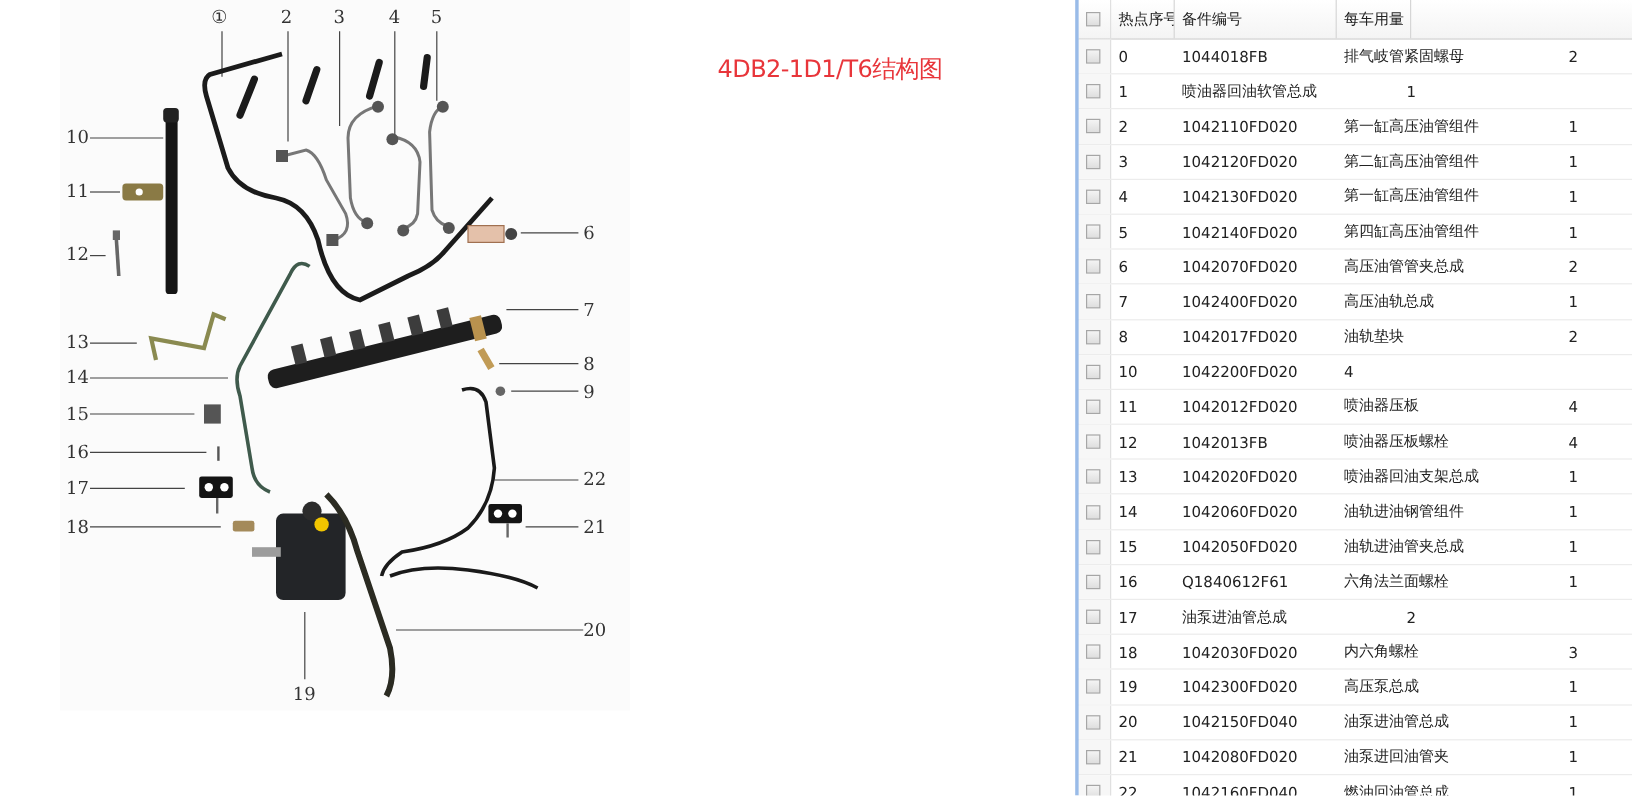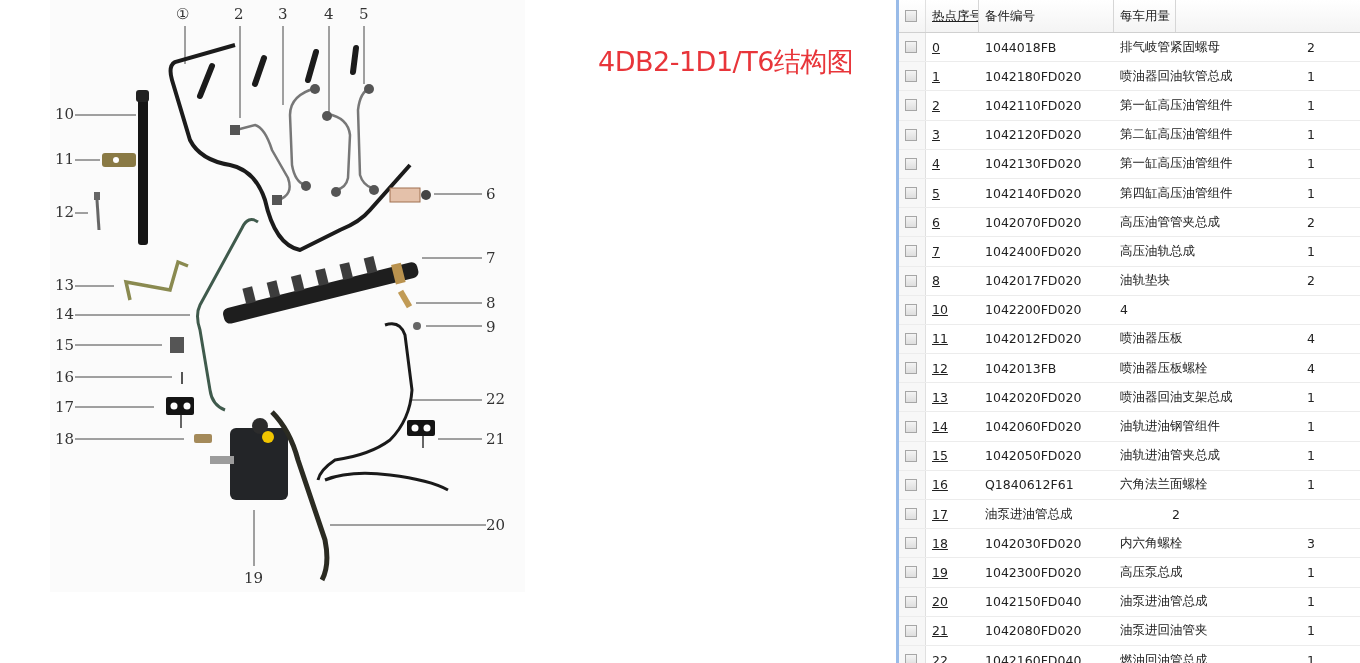--- a/index.html
+++ b/index.html
@@ -10,38 +10,38 @@
   .diagram {
     position:absolute; left:50px; top:0; width:475px; height:592px;
     background:#fbfbfb;
   }
   .diagram svg { position:absolute; left:0; top:0; }
   .callout {
     position:absolute; font-family:"DejaVu Serif", serif; font-size:15px;
     color:#333; line-height:1;
   }
   .title {
-    position:absolute; left:598px; top:44px; font-size:27px; color:#e8353a;
+    position:absolute; left:598px; top:44px; font-size:20px; color:#e8353a;
     font-family:"DejaVu Sans", sans-serif; letter-spacing:-0.5px;
   }
   .grid {
     position:absolute; left:896px; top:0; width:464px; height:663px;
     border-left:3px solid #99bbe8; background:#fff;
   }
   .grid-header {
     display:flex; height:32px; border-bottom:1px solid #d0d0d0;
     background:linear-gradient(#ffffff,#f4f4f4);
   }
   .hcell, .cell {
     font-size:12.5px; color:#222; display:flex; align-items:center;
     box-sizing:border-box; padding-left:6px; white-space:nowrap; overflow:hidden;
   }
   .hcell { border-right:1px solid #d6d6d6; }
   .c-chk { width:27px; padding-left:6px; border-right:1px solid #e0e0e0; }
-  .c-idx { width:53px;text-decoration:underline; }
+  .c-idx { width:53px; }
   .c-code { width:135px; }
   .c-name { width:187px; }
   .c-qty { width:62px; }
   .row { display:flex; height:28.2px; border-bottom:1px solid #ececec; }
   .row .c-chk { background:#f7f7f7; }
   .chk {
     width:12px; height:12px; border:1px solid #a6a6a6;
     background:linear-gradient(#f4f4f4,#dedede); box-sizing:border-box;
   }
 </style>
@@ -201,21 +201,20 @@
         <div class="cell c-idx">0</div>
         <div class="cell c-code">1044018FB</div>
         <div class="cell c-name">排气岐管紧固螺母</div>
         <div class="cell c-qty">2</div>
       </div>
       <div class="row">
         <div class="cell c-chk">
           <div class="chk"></div>
         </div>
         <div class="cell c-idx">1</div>
-        <div class="cell c-code">1042180FD020</div>
         <div class="cell c-name">喷油器回油软管总成</div>
         <div class="cell c-qty">1</div>
       </div>
       <div class="row">
         <div class="cell c-chk">
           <div class="chk"></div>
         </div>
         <div class="cell c-idx">2</div>
         <div class="cell c-code">1042110FD020</div>
         <div class="cell c-name">第一缸高压油管组件</div>

